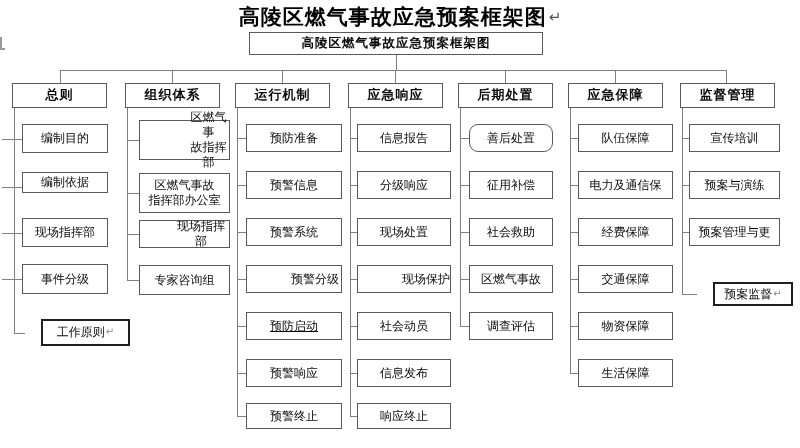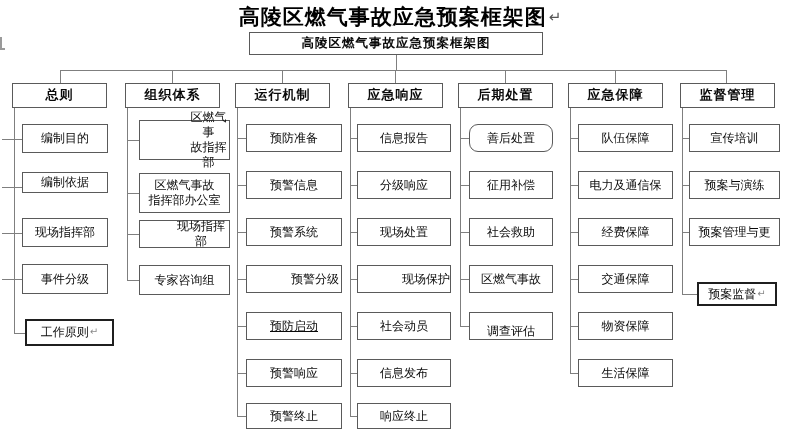--- a/index.html
+++ b/index.html
@@ -14,21 +14,21 @@
     font-size:21px;font-weight:bold;color:#000;letter-spacing:1px;
   }
   .title .pmark{font-weight:normal;font-size:15px;color:#555;margin-left:2px;vertical-align:2px;letter-spacing:0;}
   .box{
     position:absolute;box-sizing:border-box;border:1px solid #5a5a5a;background:#fff;
     display:flex;align-items:center;justify-content:center;text-align:center;
     font-size:12px;color:#0a0a0a;line-height:1.25;white-space:pre-line;
   }
   .box.hdr{font-weight:bold;font-size:13px;letter-spacing:1px;}
   .box.root{font-weight:bold;font-size:12.5px;letter-spacing:1px;}
-  .box.em{border:2px solid #1f1f1f;}
+  .box.em{border:2px solid #1f1f1f;margin-left:16px;}
   .box .pmark{font-size:10px;color:#8a8a8a;margin-left:1px;}
   .hline,.vline{position:absolute;background:#7f7f7f;}
   .hline{height:1px;}
   .vline{width:1px;}
   .margin-mark{
     position:absolute;left:0;top:37px;width:5px;height:13px;
     border-left:2px solid #9a9a9a;border-bottom:2px solid #9a9a9a;box-sizing:border-box;
   }
 </style>
 </head>
@@ -105,21 +105,21 @@
     <div class="vline" style="left: 460px; top: 108px; height: 218px;"></div>
     <div class="hline" style="left: 460px; top: 138px; width: 9px;"></div>
     <div class="box" style="left: 469px; top: 124px; width: 84px; height: 28px; border-radius: 9px;"><span>善后处置</span></div>
     <div class="hline" style="left: 460px; top: 185px; width: 9px;"></div>
     <div class="box" style="left: 469px; top: 171px; width: 84px; height: 28px; text-align: center;"><span>征用补偿</span></div>
     <div class="hline" style="left: 460px; top: 232px; width: 9px;"></div>
     <div class="box" style="left: 469px; top: 218px; width: 84px; height: 28px;"><span>社会救助</span></div>
     <div class="hline" style="left: 460px; top: 279px; width: 9px;"></div>
     <div class="box" style="left: 469px; top: 265px; width: 84px; height: 28px;"><span>区燃气事故</span></div>
     <div class="hline" style="left: 460px; top: 326px; width: 9px;"></div>
-    <div class="box" style="left: 469px; top: 312px; width: 84px; height: 28px; align-items: flex-end;"><span>调查评估</span></div>
+    <div class="box" style="left: 469px; top: 312px; width: 84px; height: 28px;"><span>调查评估</span></div>
     <div class="vline" style="left: 615px; top: 70px; height: 13px;"></div>
     <div class="box hdr" style="left: 568px; top: 83px; width: 95px; height: 25px;">应急保障</div>
     <div class="vline" style="left: 570px; top: 108px; height: 265px;"></div>
     <div class="hline" style="left: 570px; top: 138px; width: 8px;"></div>
     <div class="box" style="left: 578px; top: 124px; width: 95px; height: 28px;"><span>队伍保障</span></div>
     <div class="hline" style="left: 570px; top: 185px; width: 8px;"></div>
     <div class="box" style="left: 578px; top: 171px; width: 95px; height: 28px;"><span>电力及通信保</span></div>
     <div class="hline" style="left: 570px; top: 232px; width: 8px;"></div>
     <div class="box" style="left: 578px; top: 218px; width: 95px; height: 28px;"><span>经费保障</span></div>
     <div class="hline" style="left: 570px; top: 279px; width: 8px;"></div>

